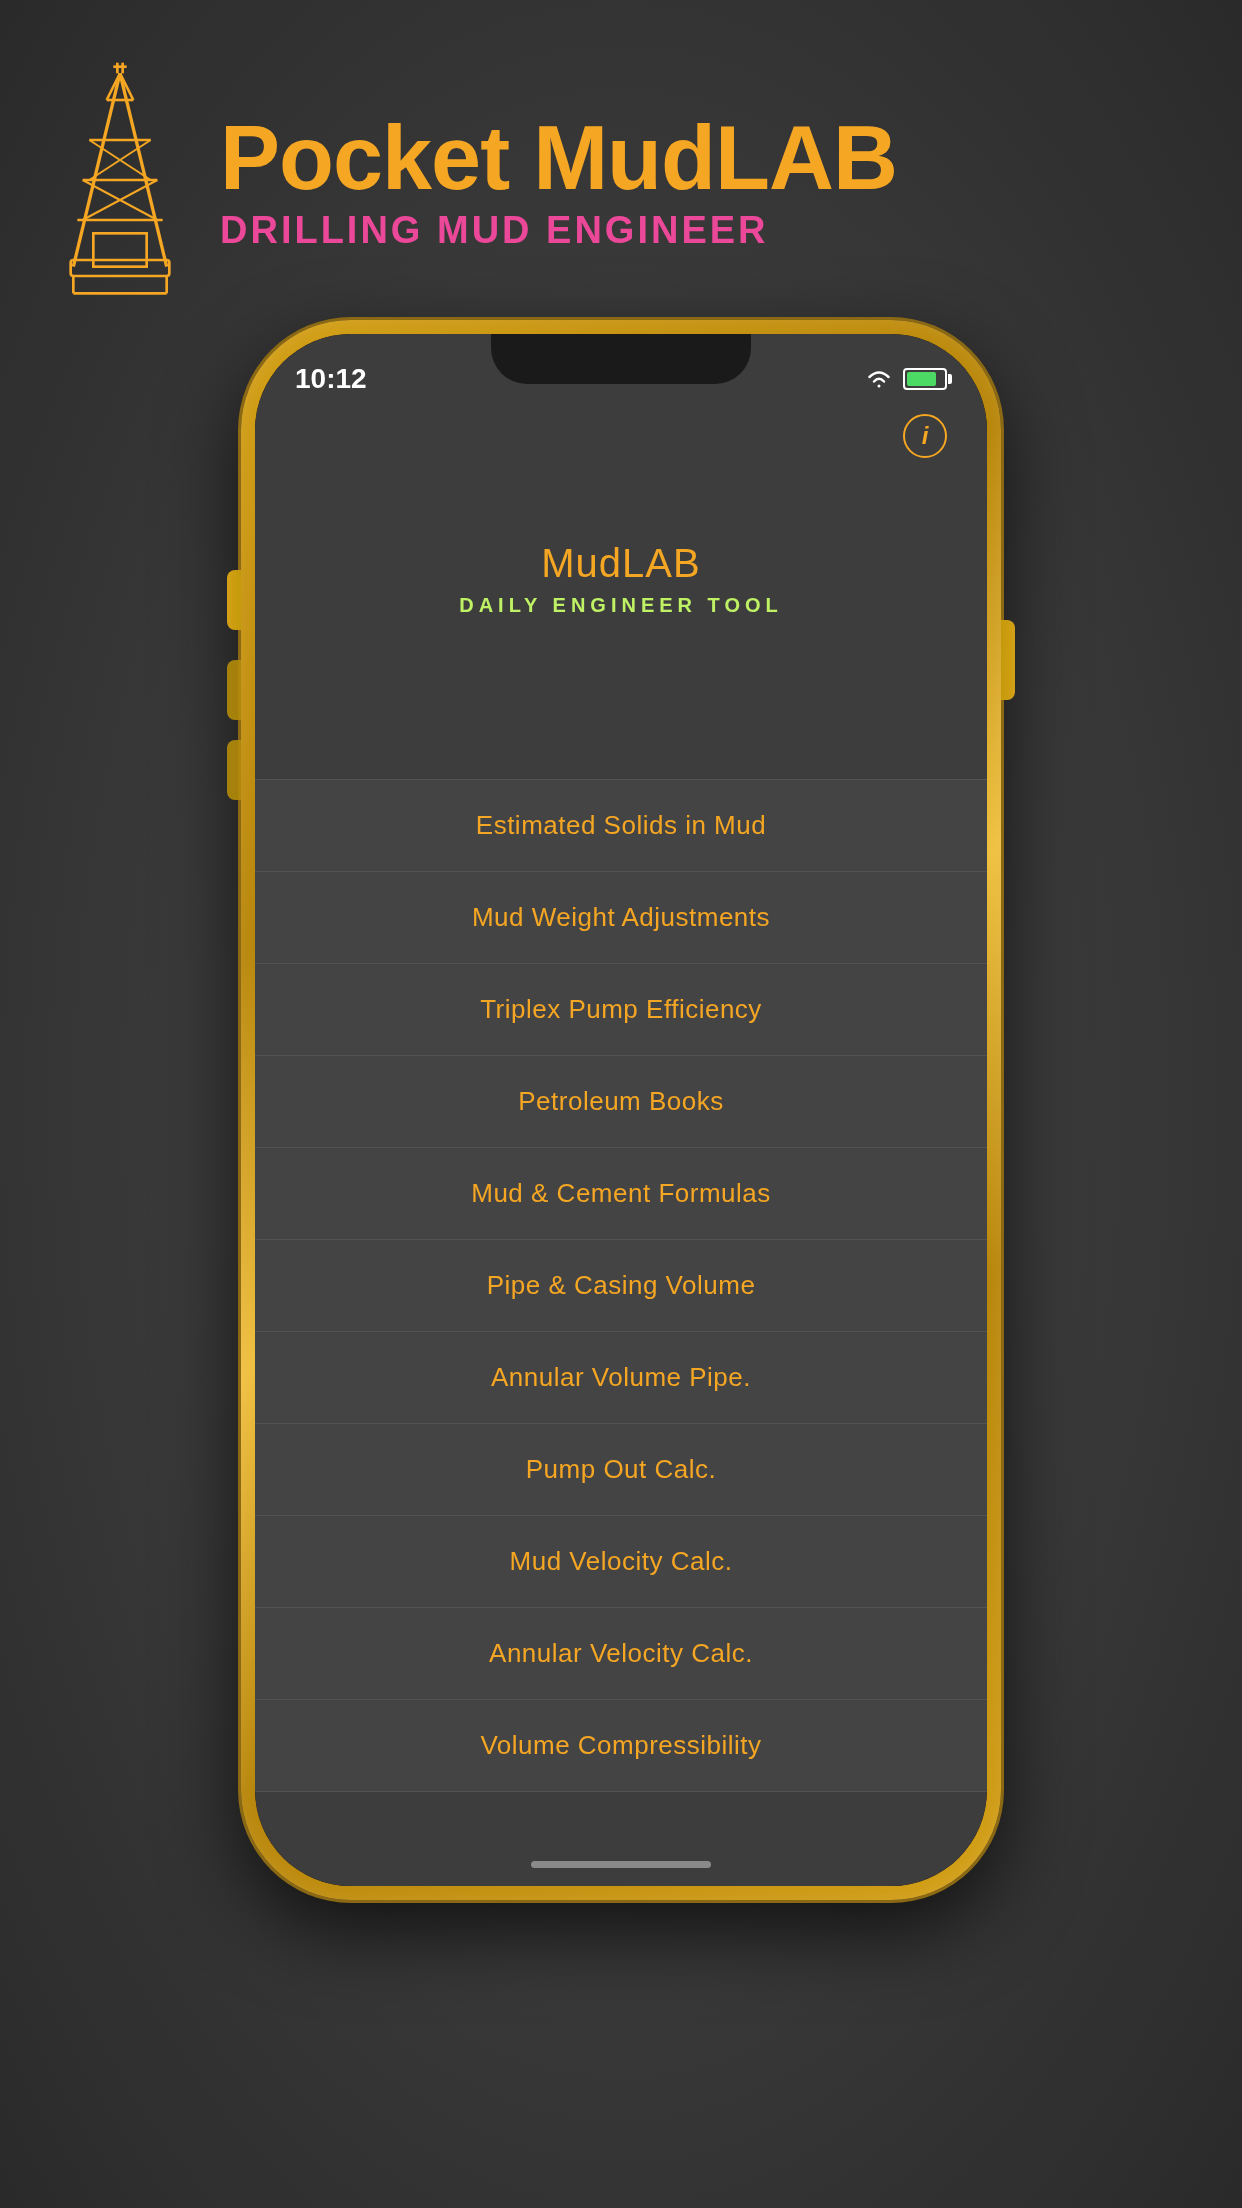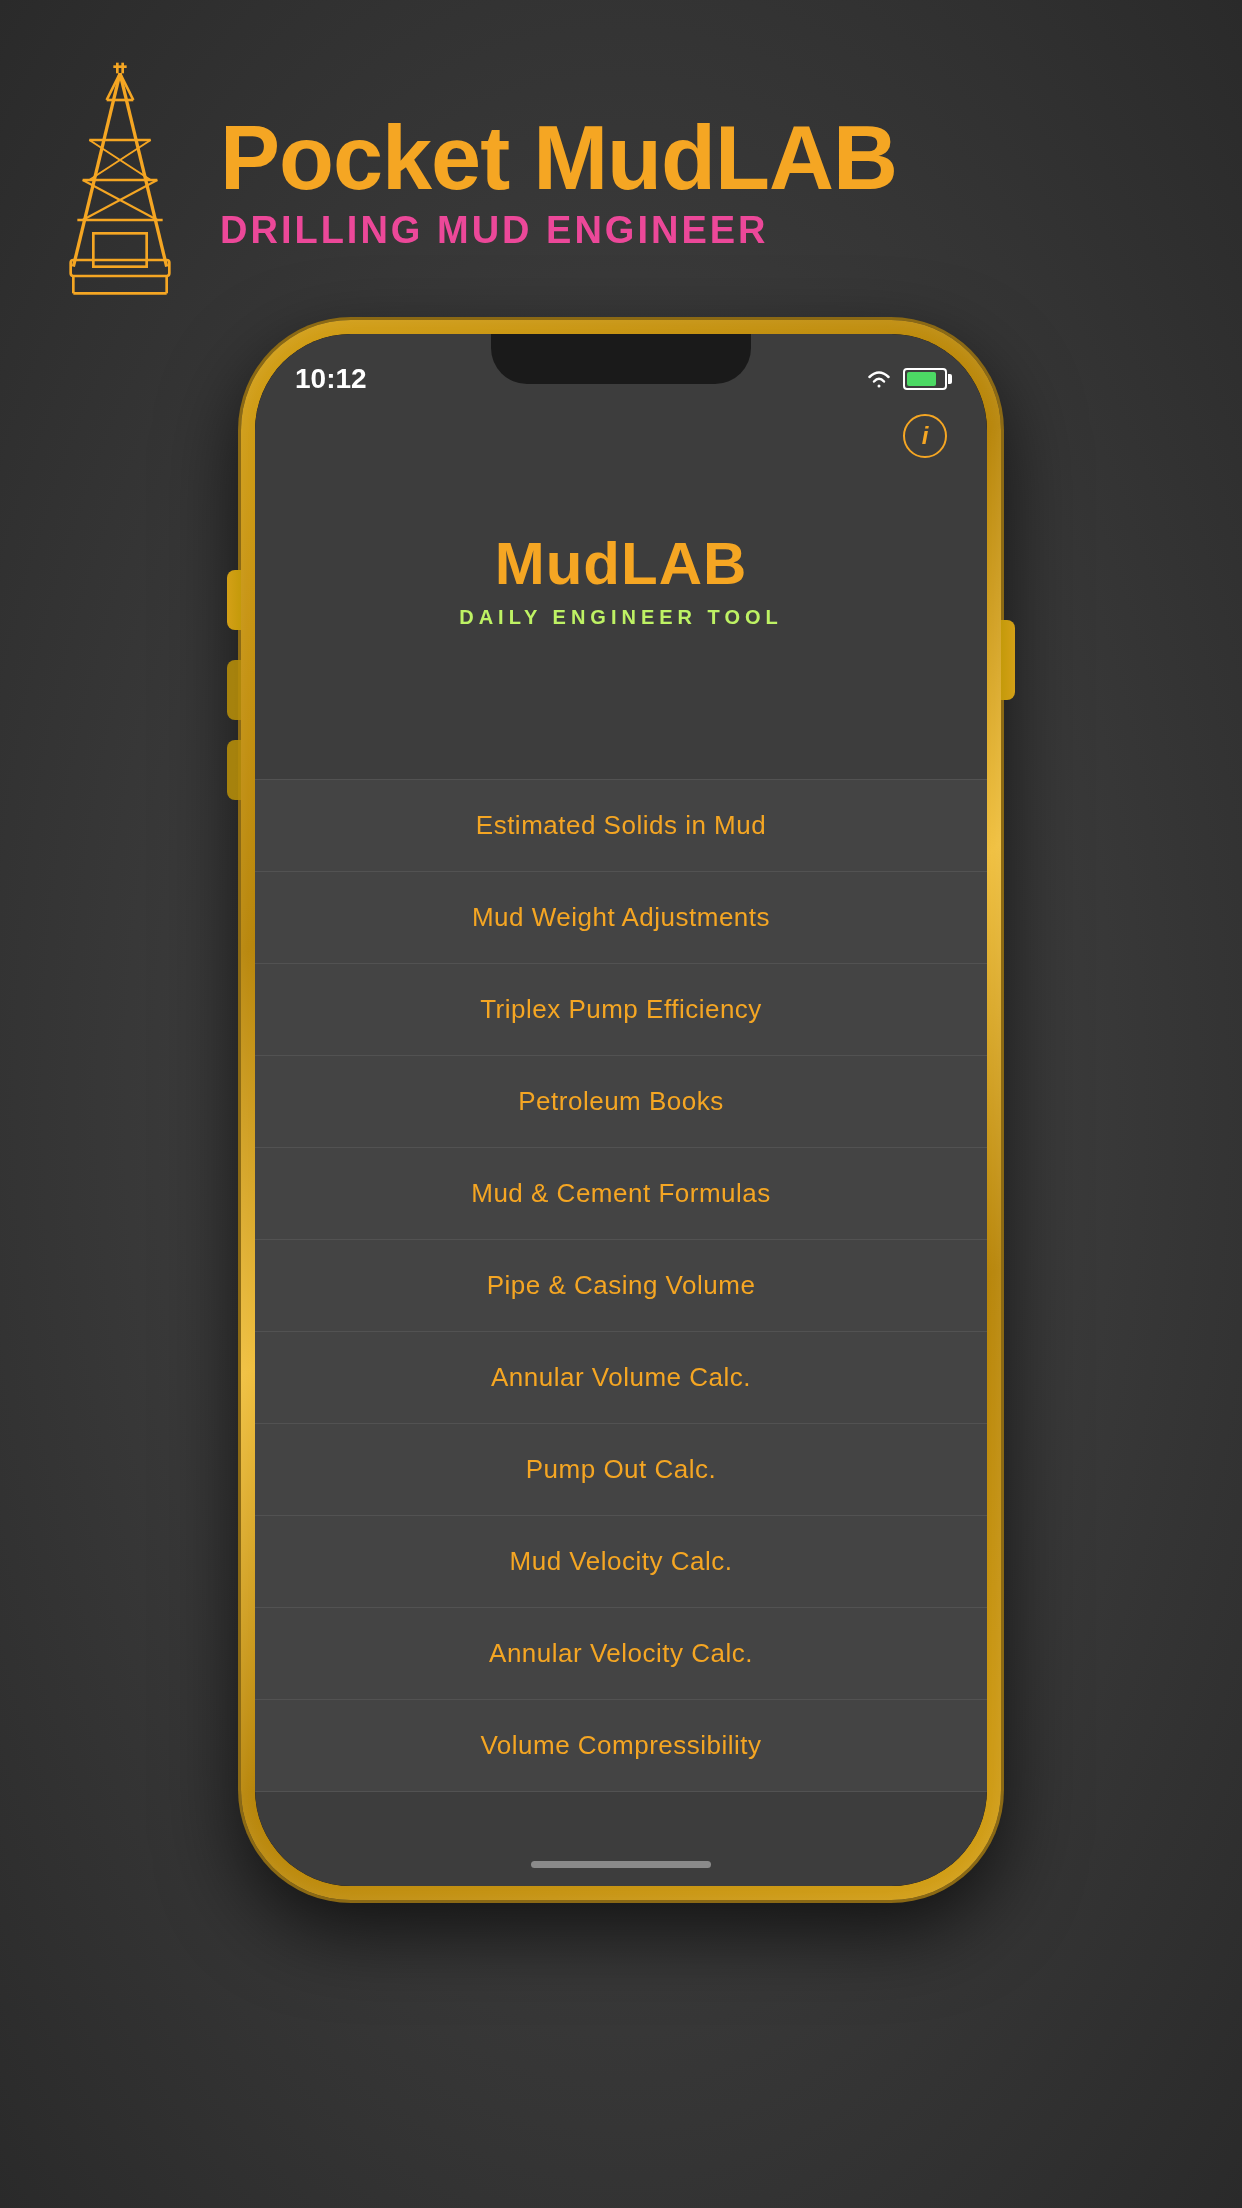--- a/index.html
+++ b/index.html
@@ -222,22 +222,22 @@
       display: flex;
       flex-direction: column;
       align-items: center;
       justify-content: center;
       padding: 60px 20px 80px;
       flex: 1;
       max-height: 380px;
     }
 
     .app-logo-title {
-      font-size: 60px;
-      font-weight: 700;
+      font-size: 40px;
+      font-weight: 400;
       color: #f5a623;
       letter-spacing: 1px;
     }
 
     .app-logo-subtitle {
       font-size: 20px;
       font-weight: 700;
       color: #bef264;
       letter-spacing: 5px;
       margin-top: 8px;
@@ -363,21 +363,21 @@
             <div class="app-logo-subtitle">DAILY ENGINEER TOOL</div>
           </div>
 
           <div class="menu-list" id="menu-list">
           <div class="menu-item"><span class="menu-item-text">Estimated Solids in Mud</span></div>
               <div class="menu-item"><span class="menu-item-text">Mud Weight Adjustments</span></div>
               <div class="menu-item"><span class="menu-item-text">Triplex Pump Efficiency</span></div>
               <div class="menu-item"><span class="menu-item-text">Petroleum Books</span></div>
               <div class="menu-item"><span class="menu-item-text">Mud &amp; Cement Formulas</span></div>
               <div class="menu-item"><span class="menu-item-text">Pipe &amp; Casing Volume</span></div>
-              <div class="menu-item"><span class="menu-item-text">Annular Volume Calc.</span></div>
+              <div class="menu-item"><span class="menu-item-text">Annular Volume Pipe.</span></div>
               <div class="menu-item"><span class="menu-item-text">Pump Out Calc.</span></div>
               <div class="menu-item"><span class="menu-item-text">Mud Velocity Calc.</span></div>
               <div class="menu-item"><span class="menu-item-text">Annular Velocity Calc.</span></div>
               <div class="menu-item"><span class="menu-item-text">Volume Compressibility</span></div>
             </div>
         </div>
 
         <div class="home-indicator"></div>
 
       </div>

